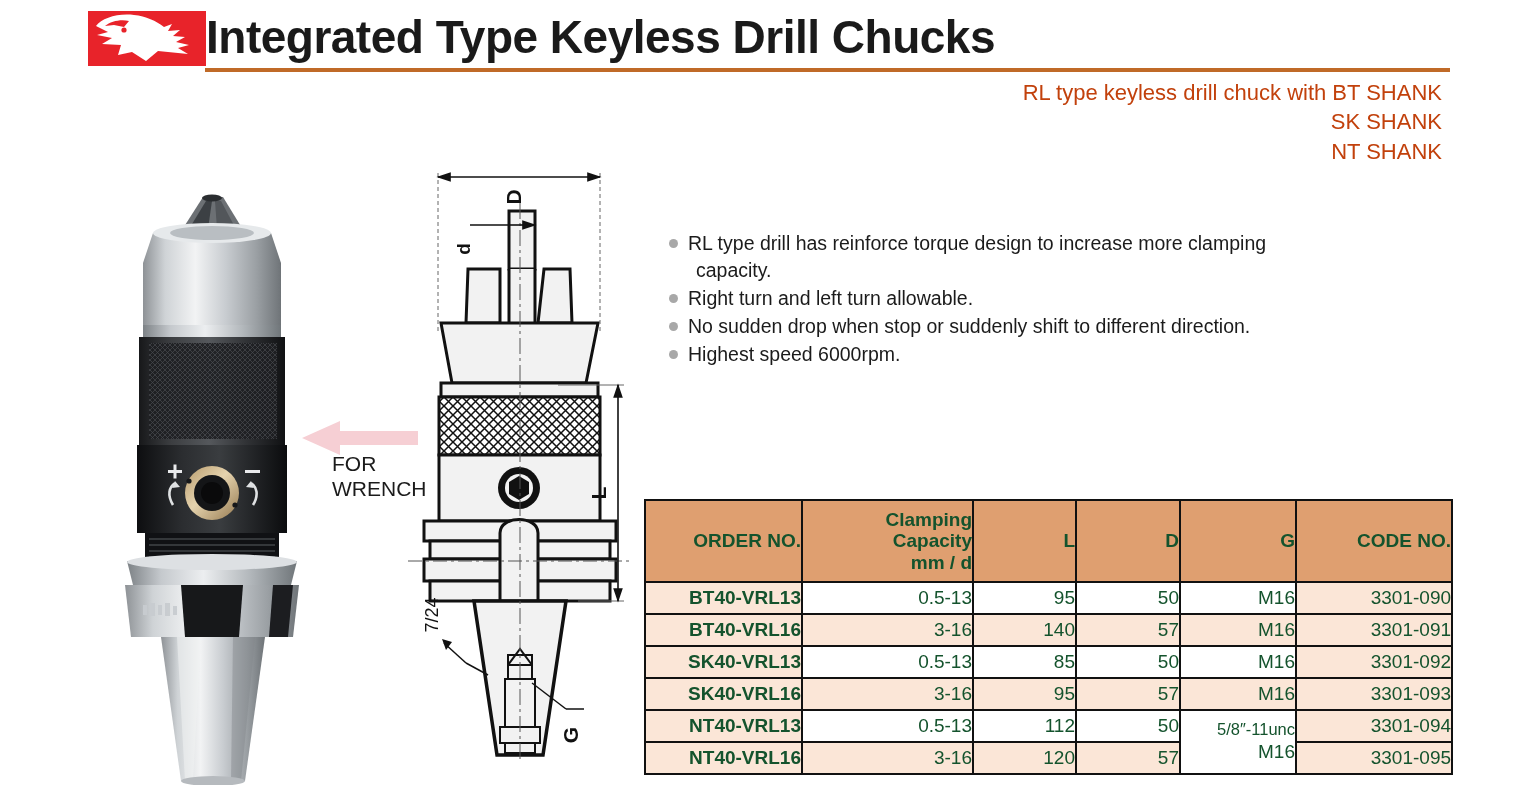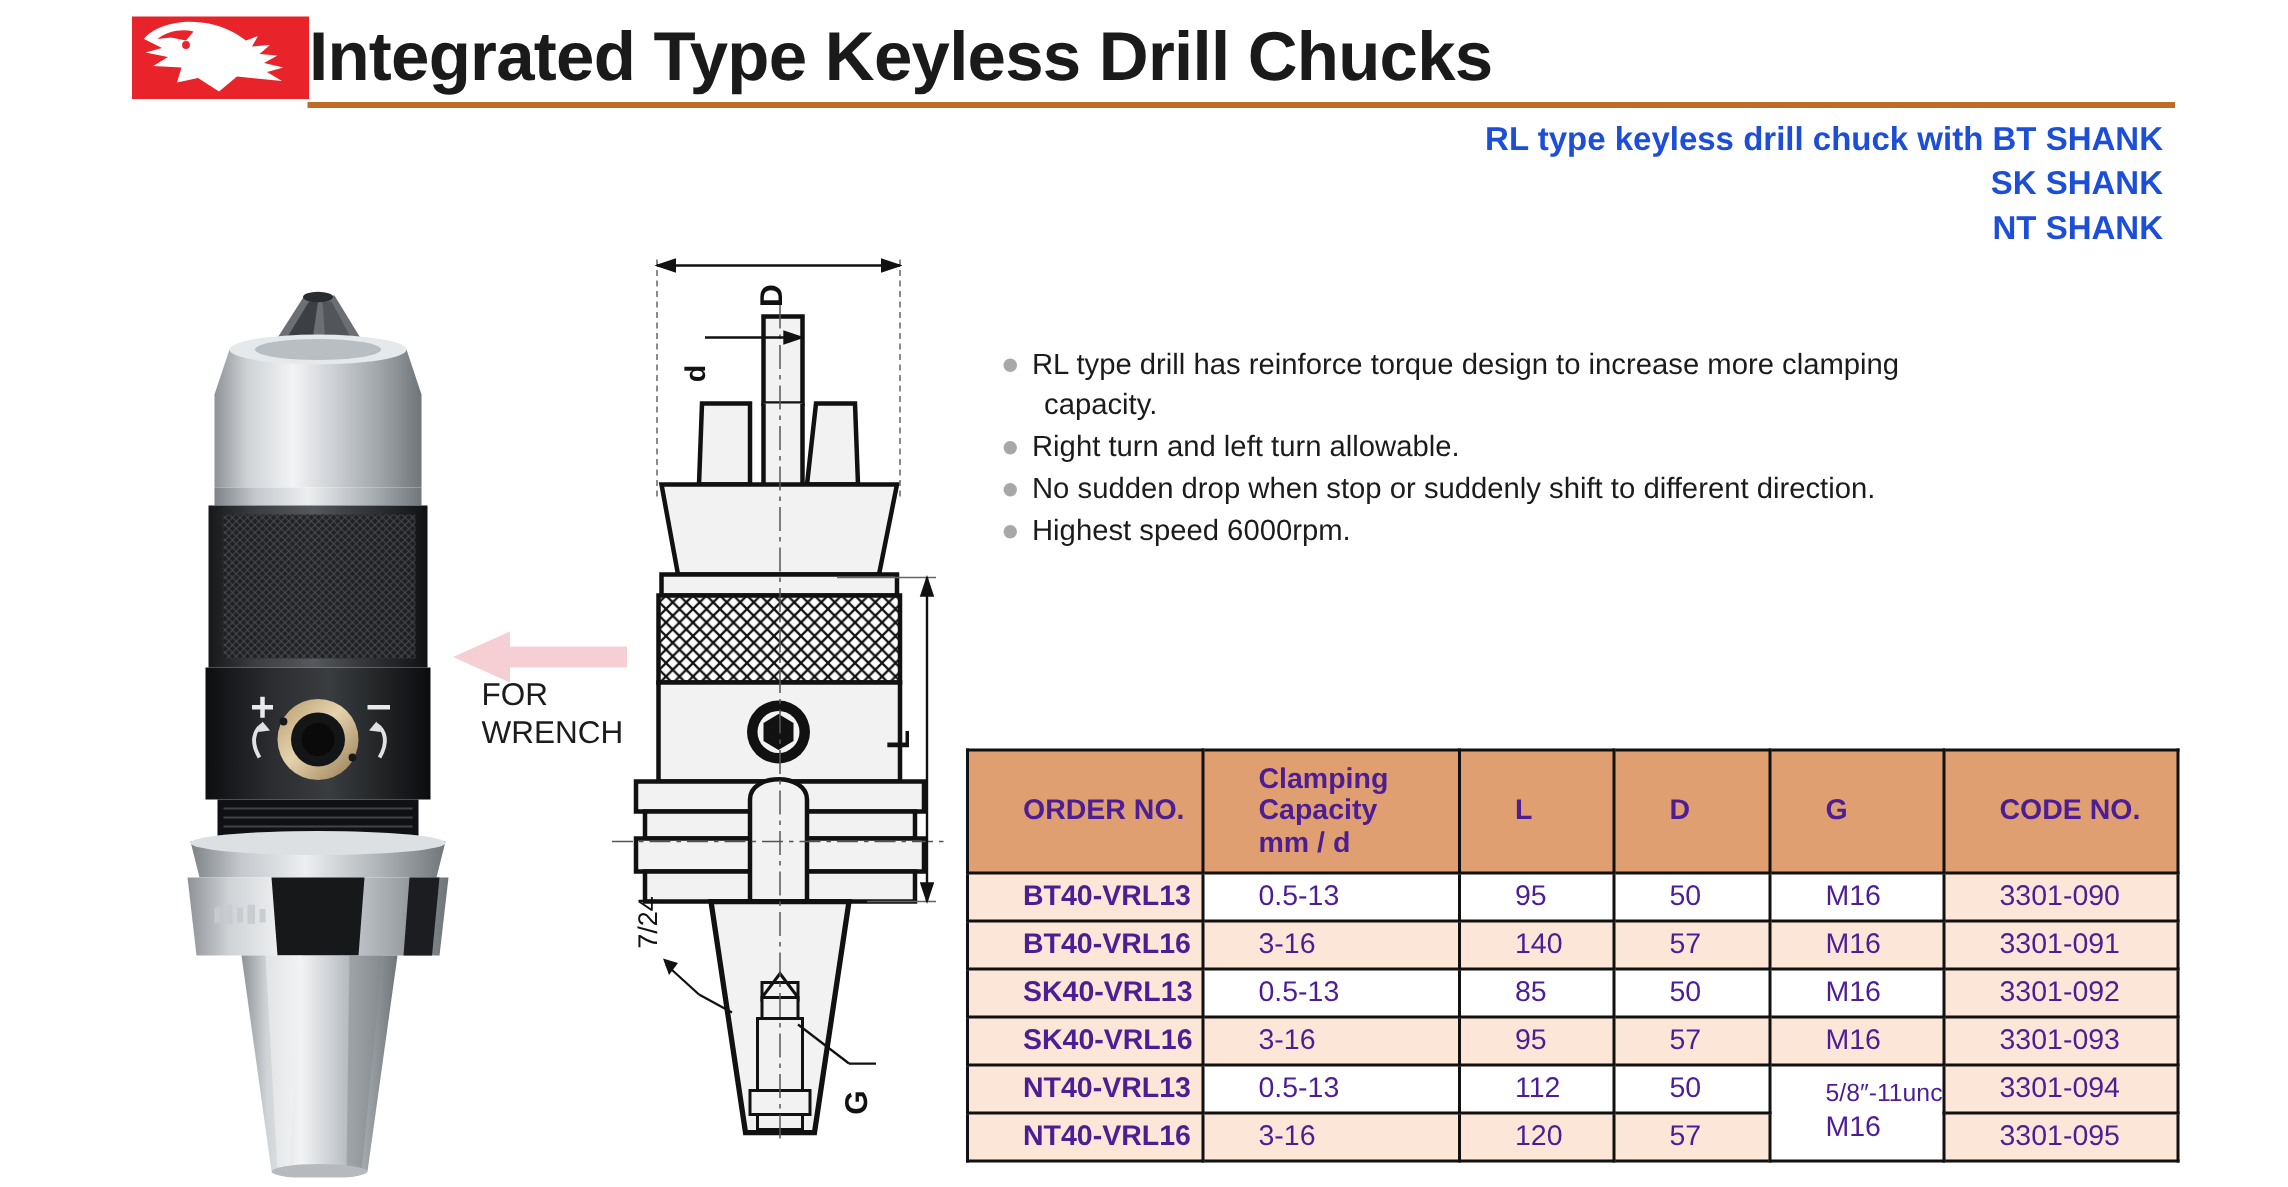--- a/index.html
+++ b/index.html
@@ -32,21 +32,21 @@
     position: absolute; left: 205px; top: 68px;
     width: 1245px; height: 4px;
     background: #c06a28;
   }
   .subtitle-block {
     position: absolute; left: 560px; top: 78px;
     width: 882px;
     text-align: right;
   }
   .subtitle-line {
-    font-size: 22px; font-weight: bold; color: #1d4ed8;
+    font-size: 22px; font-weight: normal; color: #c2410c;
     line-height: 1.33; white-space: nowrap;
   }
 
   
   .features {
     position: absolute; left: 668px; top: 230px; width: 790px;
   }
   .feature {
     position: relative;
     padding-left: 20px;
@@ -62,40 +62,40 @@
   }
   .feature .cont { display: block; padding-left: 8px; }
 
   
   .photo { position: absolute; left: 105px; top: 185px; width: 240px; height: 600px; }
   .photo svg { display: block; }
 
   
   .wrench-arrow { position: absolute; left: 300px; top: 420px; }
   .wrench-text {
-    position: absolute; left: 321px; top: 452px;
+    position: absolute; left: 332px; top: 452px;
     font-size: 21px; color: #1b1b1b; line-height: 1.18;
   }
 
   
   .drawing { position: absolute; left: 408px; top: 163px; width: 240px; height: 620px; }
   .drawing svg { display: block; }
 
   
   .spec-table {
     position: absolute; left: 644px; top: 499px;
     border-collapse: collapse;
     table-layout: fixed;
     background: #fff;
   }
   .spec-table th, .spec-table td {
     border: 2px solid #111;
-    text-align: left;
+    text-align: right;
     vertical-align: middle;
-    color: #4c1d95;
+    color: #14532d;
     padding-left: 36px;
   }
   .spec-table thead th {
     background: #df9f70;
     height: 82px;
     font-size: 19px;
     font-weight: bold;
     line-height: 1.12;
   }
   .spec-table tbody td { height: 32px; font-size: 19px; }

